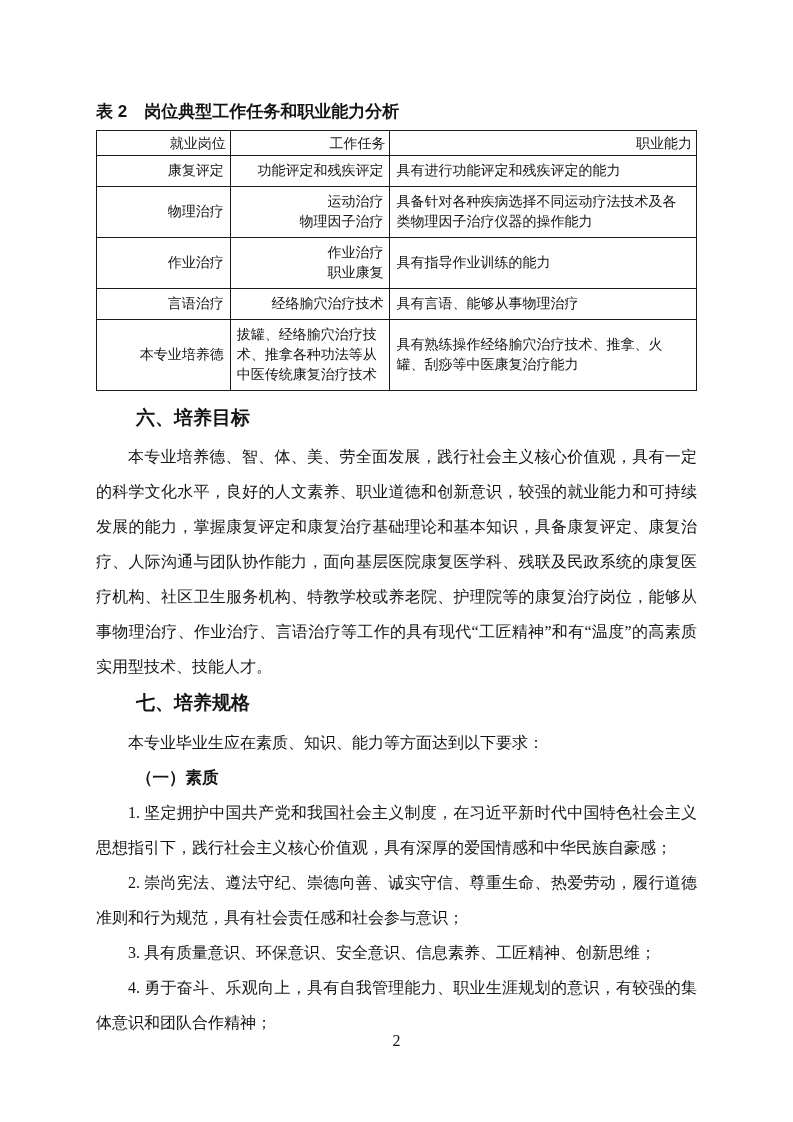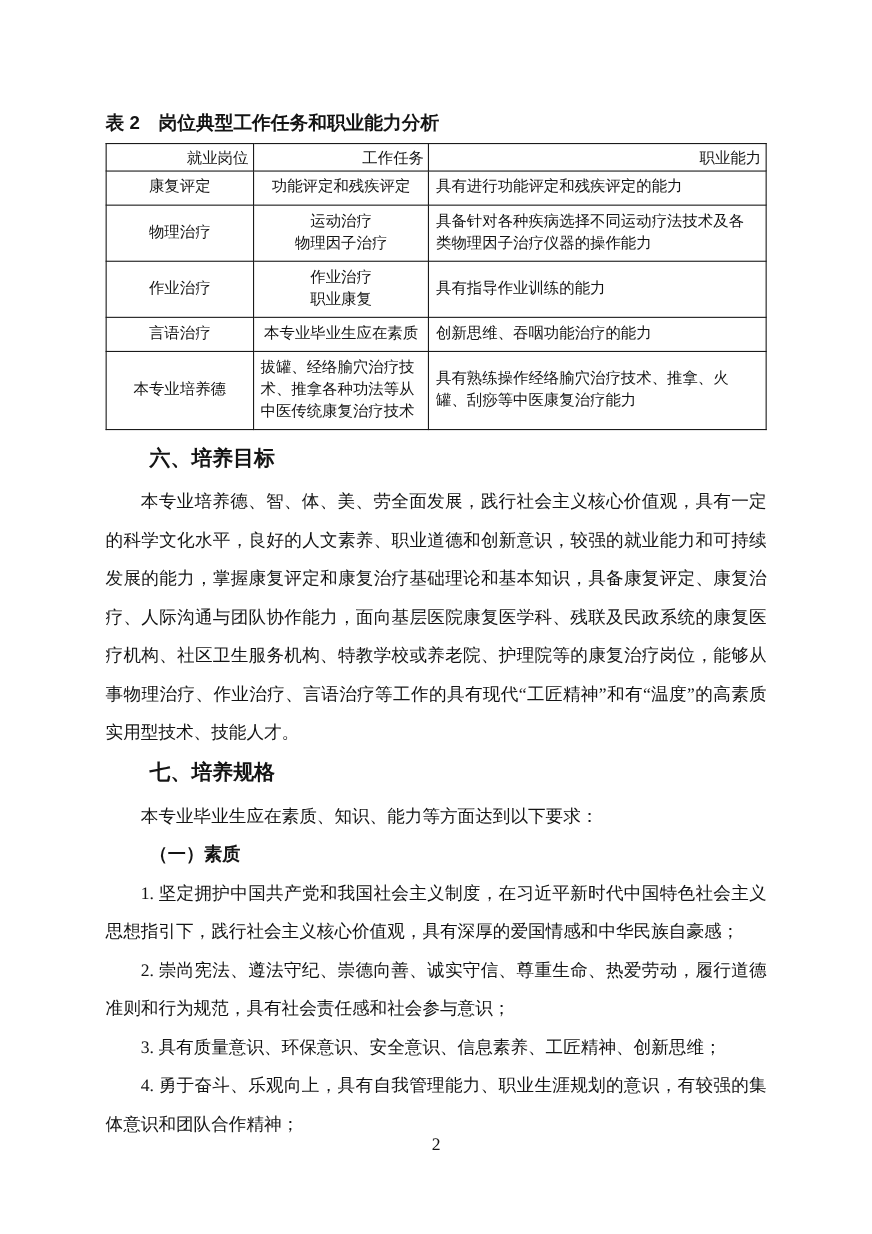--- a/index.html
+++ b/index.html
@@ -58,21 +58,21 @@
   }
   table.job-table th {
     font-family: "Liberation Sans", "DejaVu Sans", sans-serif;
     font-weight: normal;
     text-align: right;
     padding: 2px 4px;
   }
   col.c1 { width: 22.3%; }
   col.c2 { width: 26.6%; }
   col.c3 { width: 51.1%; }
-  td.center { text-align: center; margin-left: 24px; }
+  td.center { text-align: right; margin-left: 24px; }
   td.left   { text-align: left; }
 
   h2.section-heading {
     font-family: "Liberation Sans", "DejaVu Sans", sans-serif;
     font-size: 19px;
     font-weight: bold;
     line-height: 26px;
     margin: 14px 0 0 0;
     padding-left: 40px;
   }
@@ -133,22 +133,22 @@
         <td class="left">具备针对各种疾病选择不同运动疗法技术及各类物理因子治疗仪器的操作能力</td>
       </tr>
       <tr>
         <td class="center">作业治疗</td>
         <td class="center">作业治疗
 职业康复</td>
         <td class="left">具有指导作业训练的能力</td>
       </tr>
       <tr>
         <td class="center">言语治疗</td>
-        <td class="center">本专业毕业生应在素质</td>
-        <td class="left">创新思维、吞咽功能治疗的能力</td>
+        <td class="center">经络腧穴治疗技术</td>
+        <td class="left">具有言语、能够从事物理治疗</td>
       </tr>
       <tr>
         <td class="center">本专业培养德</td>
         <td class="left">拔罐、经络腧穴治疗技术、推拿各种功法等从中医传统康复治疗技术</td>
         <td class="left">具有熟练操作经络腧穴治疗技术、推拿、火罐、刮痧等中医康复治疗能力</td>
       </tr>
     </tbody>
   </table>
 
   <h2 class="section-heading">六、培养目标</h2>

